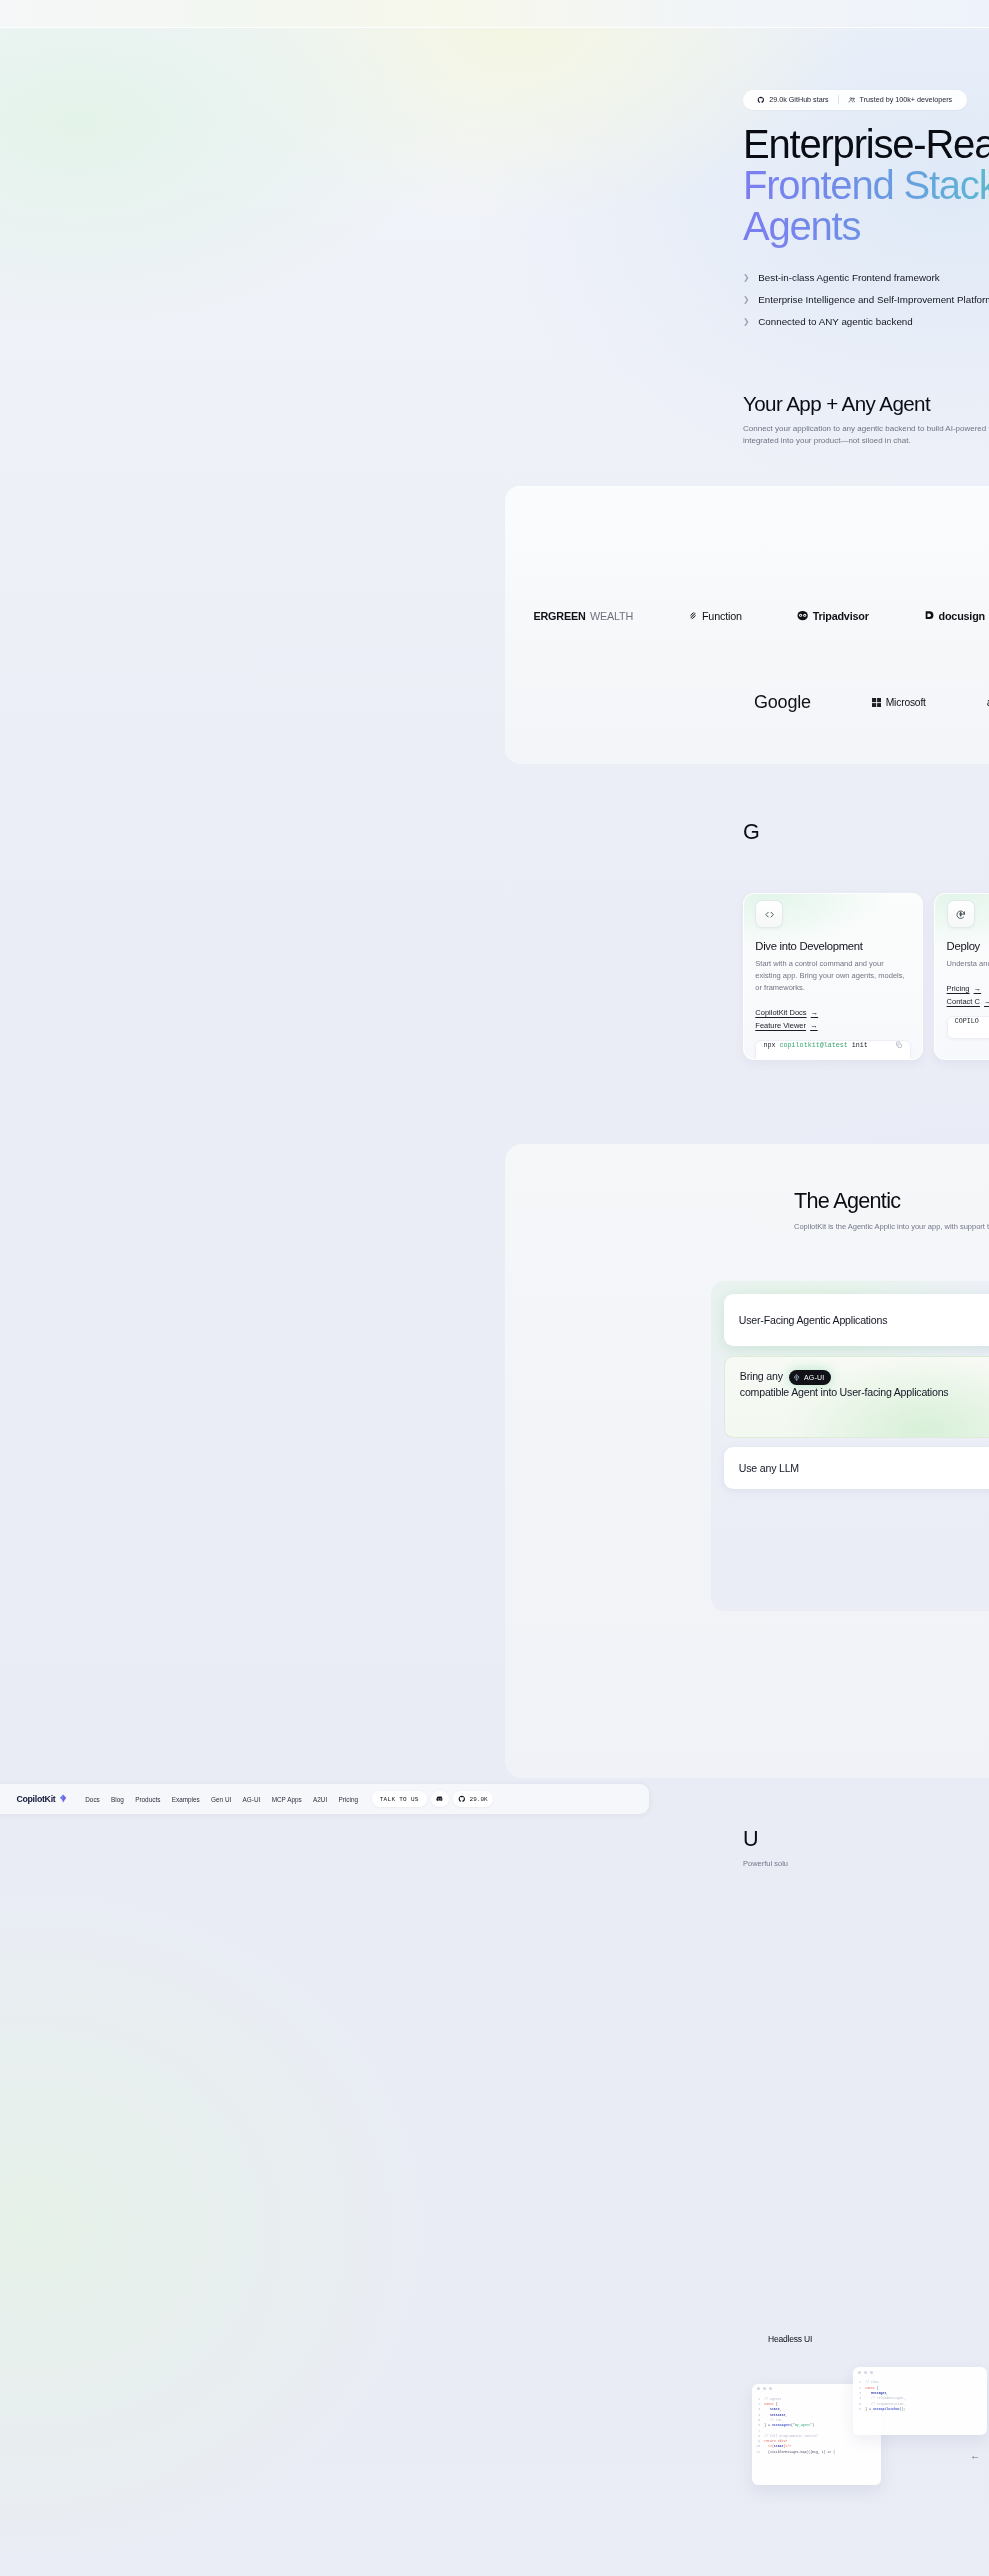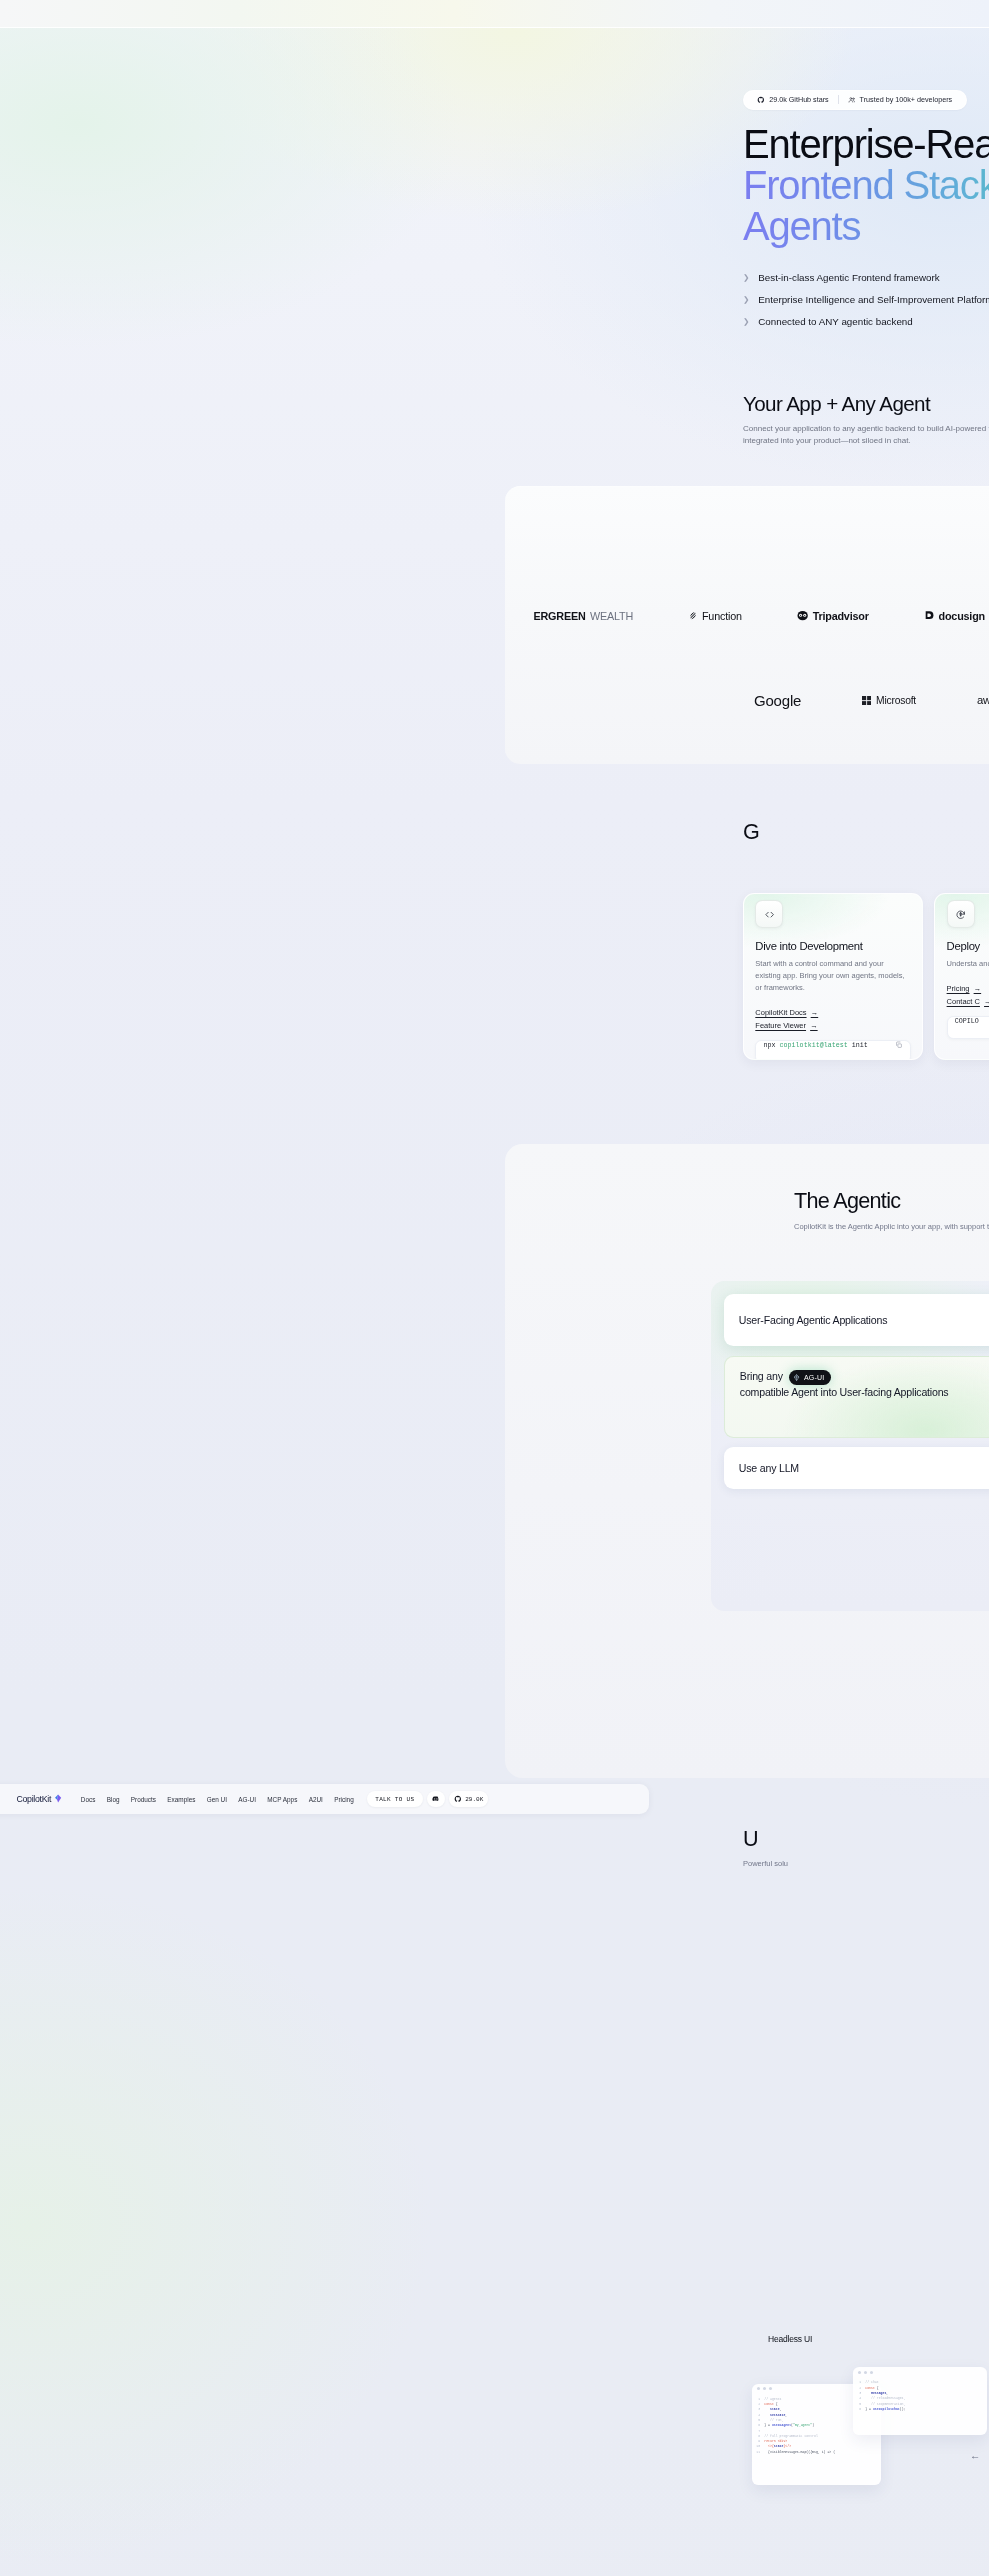--- a/index.html
+++ b/index.html
@@ -217,21 +217,21 @@
     position: absolute; left: -20.6px; top: 1784px; width: 670px; height: 30px;
     background: rgba(246,247,251,.92);
     border-radius: 0 9.3px 9.3px 0;
     display: flex; align-items: center;
     padding-left: 37px; gap: 0;
     box-shadow: 0 1px 7.2px rgba(30,40,70,.06);
     z-index: 30;
     backdrop-filter: blur(4.1px);
   }
   .brand { display: flex; align-items: center; gap: 3.1px; margin-right: 18.5px; }
-  .brand-txt { font-size: 8.8px; font-weight: 400; letter-spacing: -0.3px; color: #141a3a; }
+  .brand-txt { font-size: 8.8px; font-weight: 700; letter-spacing: -0.3px; color: #141a3a; }
   .nav-links { display: flex; align-items: center; gap: 11.3px; }
   .nav-links a { font-size: 6.4px; color: #2b2f3c; text-decoration: none; white-space: nowrap; }
   .nav-right { display: flex; align-items: center; gap: 4.1px; margin-left: 13.4px; }
   .btn-talk {
     height: 16.5px; padding: 0 8.2px; border-radius: 515px; background: #fff;
     display: flex; align-items: center; font-size: 6px; letter-spacing: 0.3px;
     color: #15171f; font-family: "Liberation Mono","DejaVu Sans Mono",monospace;
     box-shadow: 0 0.5px 2.1px rgba(30,40,70,.08); white-space: nowrap;
   }
   .btn-ico {
@@ -377,21 +377,21 @@
         </svg>
         <span class="logo-txt bold">docusign</span>
       </div>
       <div class="logo">
         <span class="logo-txt bold">De</span>
       </div>
     </div>
 
     <div class="logo-row-2">
       <div class="logo">
-        <span class="logo-txt" style="font-size:15px;font-weight:400">Google</span>
+        <span class="logo-txt" style="font-size:18px;font-weight:400">Google</span>
       </div>
       <div class="logo">
         <svg width="9.3" height="9.3" viewBox="0 0 20 20">
           <rect x="0" y="0" width="9" height="9" fill="#1d1f25"></rect>
             <rect x="11" y="0" width="9" height="9" fill="#1d1f25"></rect>
           <rect x="0" y="11" width="9" height="9" fill="#1d1f25"></rect>
             <rect x="11" y="11" width="9" height="9" fill="#1d1f25"></rect>
         </svg>
         <span class="logo-txt" style="font-size:10.3px">Microsoft</span>
       </div>

